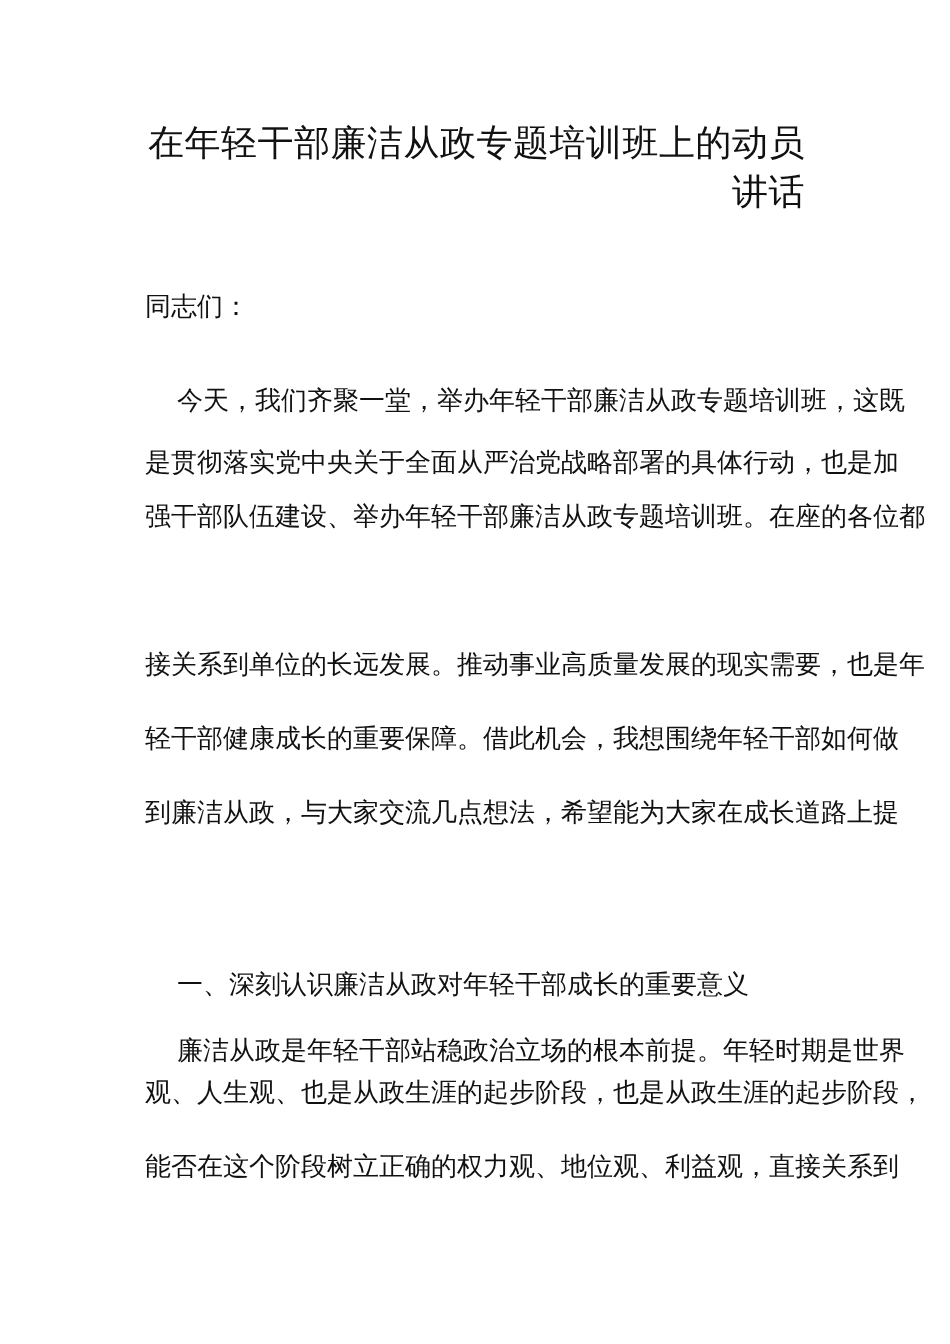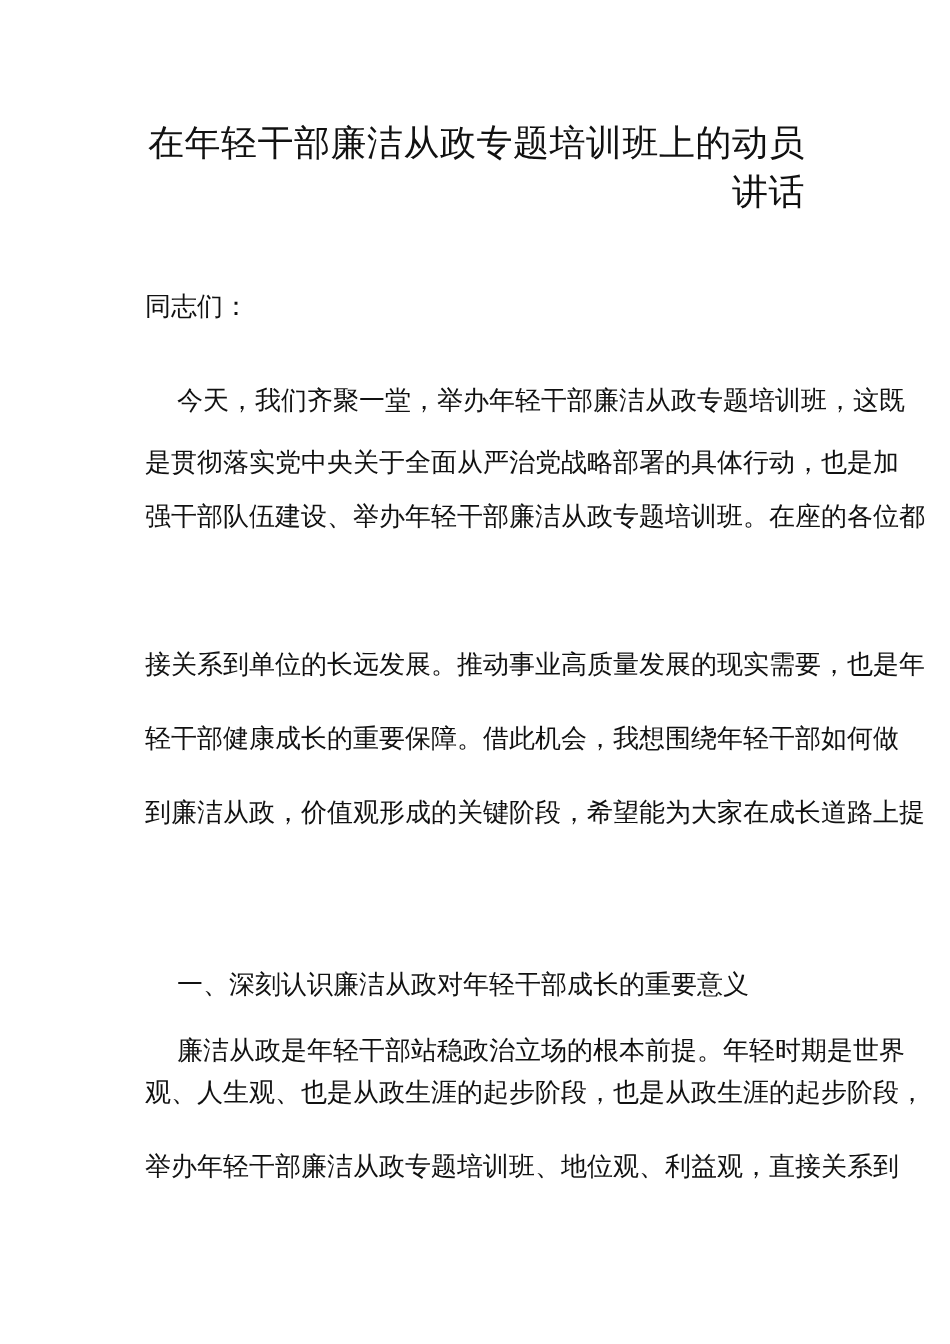--- a/index.html
+++ b/index.html
@@ -55,21 +55,21 @@
   <h1 class="title title-line1">在年轻干部廉洁从政专题培训班上的动员</h1>
   <h1 class="title title-line2">讲话</h1>
 
   <div class="line" style="top:292px;">同志们：</div>
 
   <div class="line indent" style="top:354px;">今天，我们齐聚一堂，举办年轻干部廉洁从政专题培训班，这既</div>
   <div class="line" style="top:428px;margin-top:20px;">是贯彻落实党中央关于全面从严治党战略部署的具体行动，也是加</div>
   <div class="line" style="top:502px;">强干部队伍建设、举办年轻干部廉洁从政专题培训班。在座的各位都</div>
   <div class="line" style="top:650px;">接关系到单位的长远发展。推动事业高质量发展的现实需要，也是年</div>
   <div class="line" style="top:724px;">轻干部健康成长的重要保障。借此机会，我想围绕年轻干部如何做</div>
-  <div class="line" style="top:798px;">到廉洁从政，价值观形成的关键阶段，希望能为大家在成长道路上提</div>
+  <div class="line" style="top:798px;">到廉洁从政，与大家交流几点想法，希望能为大家在成长道路上提</div>
 
   <div class="line indent" style="top:938px;">一、深刻认识廉洁从政对年轻干部成长的重要意义</div>
 
   <div class="line indent" style="top:1004px;text-align:center;">廉洁从政是年轻干部站稳政治立场的根本前提。年轻时期是世界</div>
   <div class="line" style="top:1078px;">观、人生观、也是从政生涯的起步阶段，也是从政生涯的起步阶段，</div>
-  <div class="line" style="top:1152px;">举办年轻干部廉洁从政专题培训班、地位观、利益观，直接关系到</div>
+  <div class="line" style="top:1152px;">能否在这个阶段树立正确的权力观、地位观、利益观，直接关系到</div>
 
 </div>
 
 </body></html>

